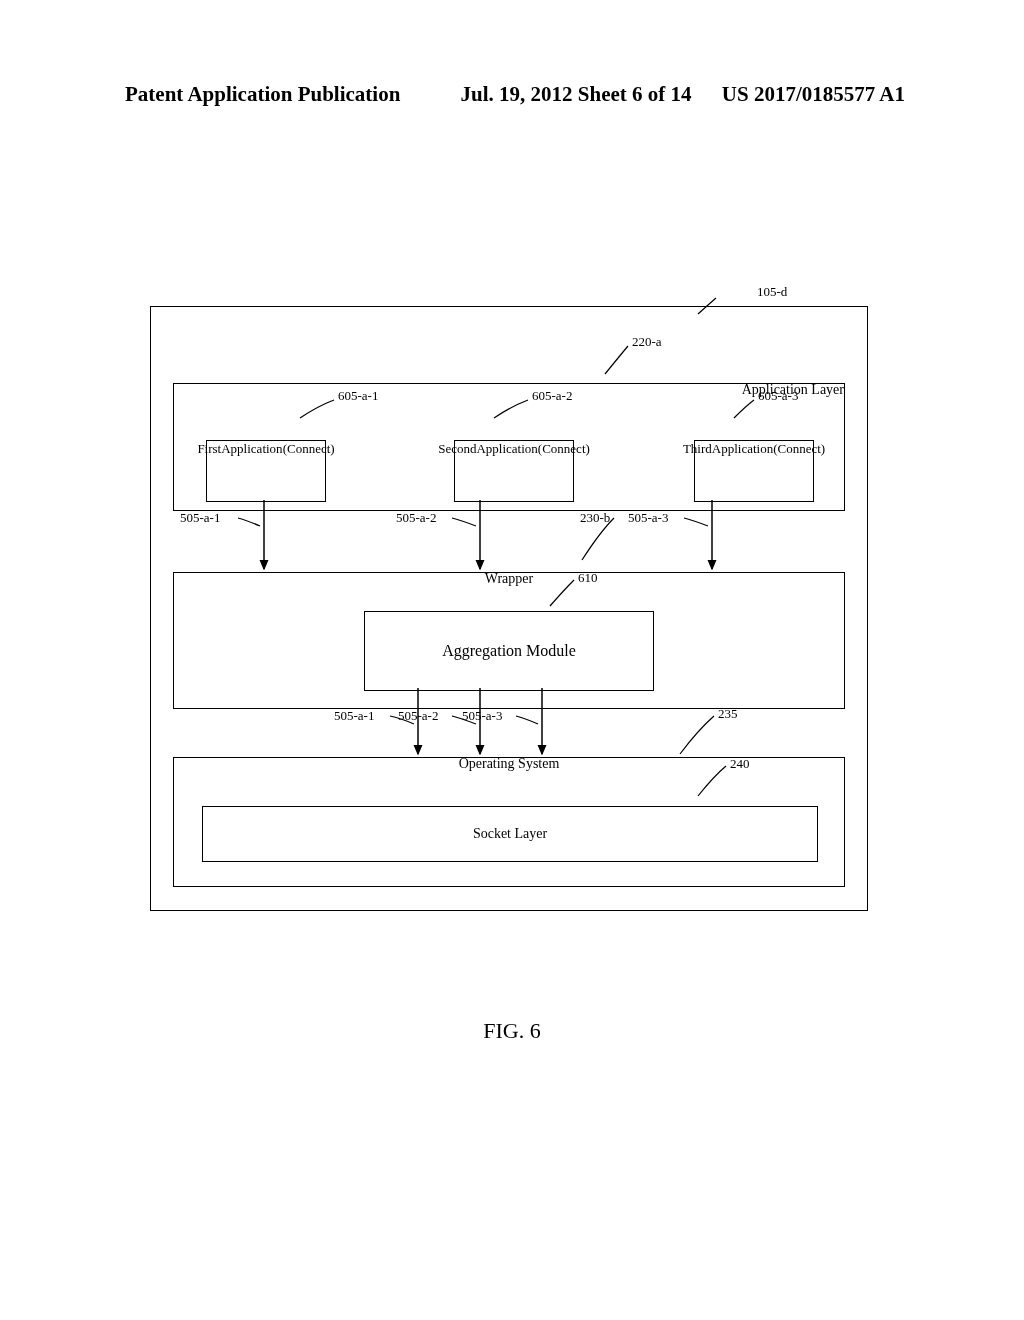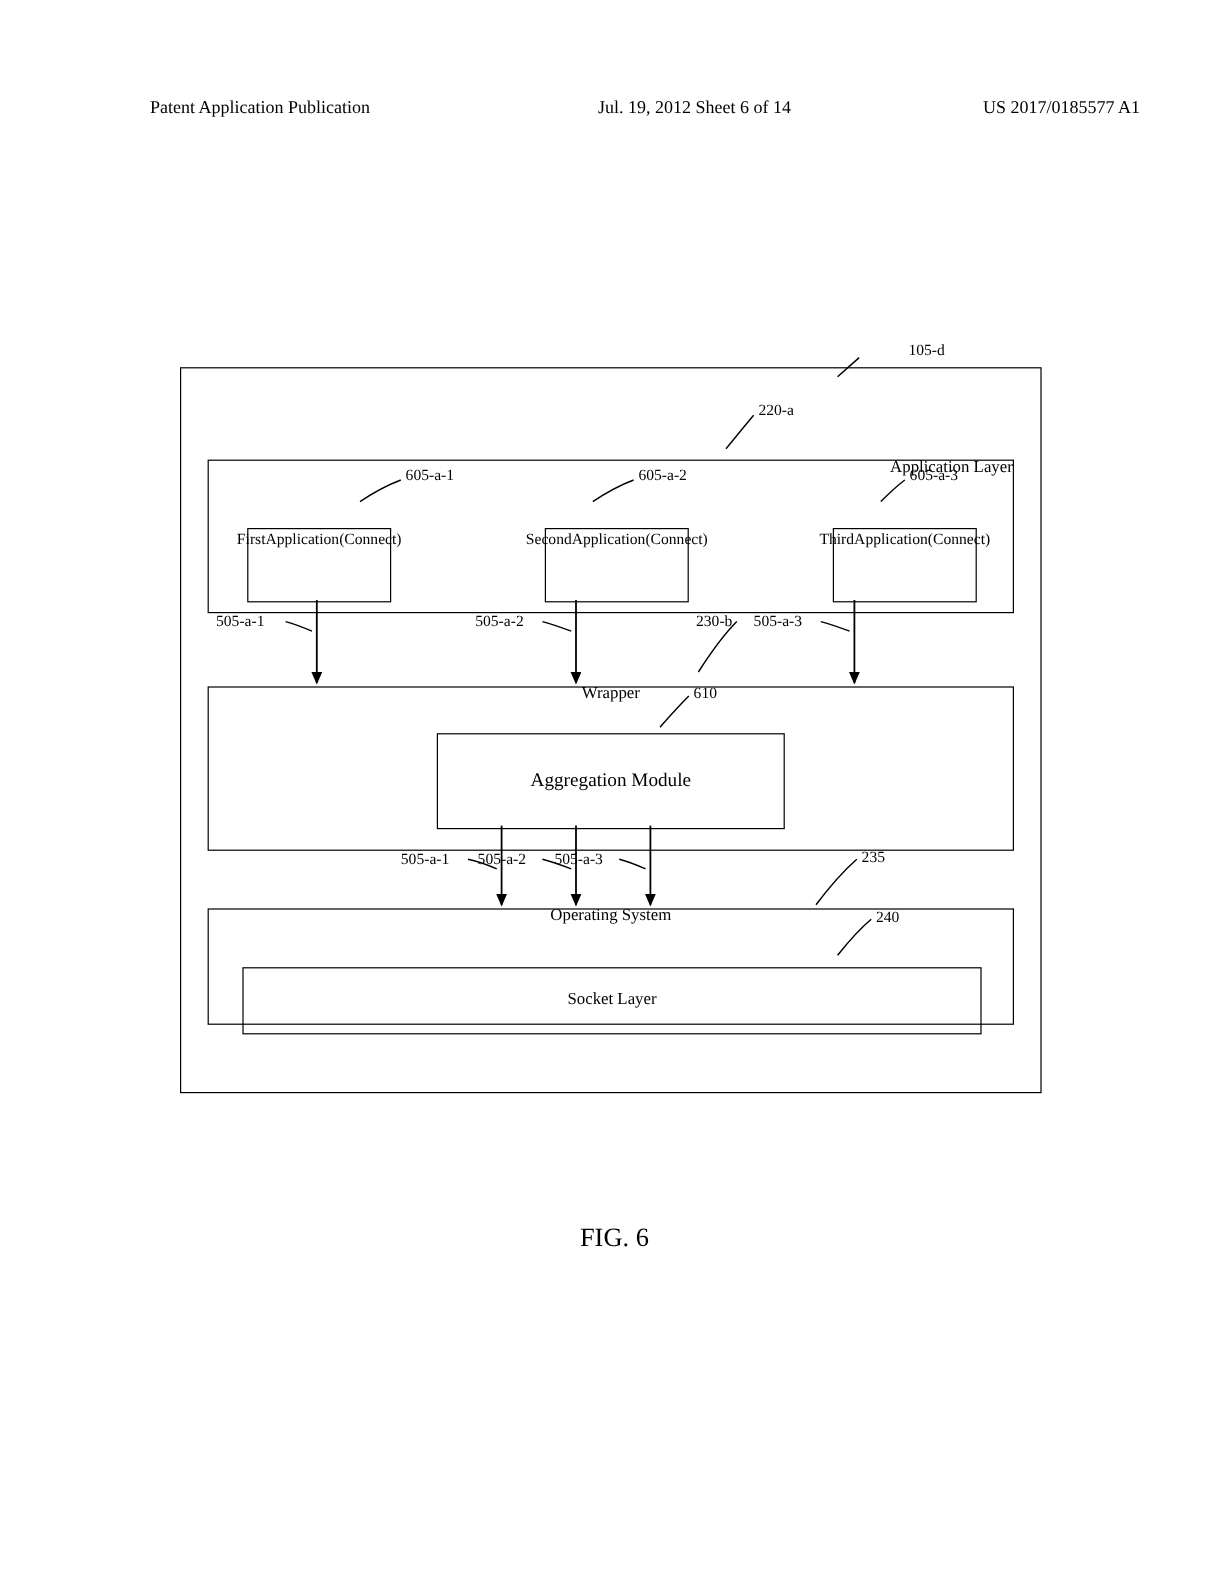--- a/index.html
+++ b/index.html
@@ -14,23 +14,23 @@
       height: 1320px;
       position: relative;
     }
     .header {
       position: absolute;
       top: 82px;
       left: 0;
       right: 0;
       display: flex;
       justify-content: space-between;
-      padding: 0 74px 0 125px;
-      font-size: 15px;
-      font-weight: normal;
+      padding: 0 119px 0 125px;
+      font-size: 21px;
+      font-weight: bold;
     }
     .header > span:nth-child(2) { margin-left: 30px; }
     .diagram-container {
       position: absolute;
       top: 280px;
       left: 150px;
       width: 720px;
       height: 640px;
     }
     .outer-box {
@@ -99,21 +99,21 @@
       font-size: 16px;
       display: flex;
       align-items: center;
       justify-content: center;
     }
     .os-box {
       position: absolute;
       top: 450px;
       left: 22px;
       width: 672px;
-      height: 97px;
+      height: 130px;
       border: 1.5px solid #000;
     }
     .os-title {
       position: absolute;
       top: -2px;
       left: 0;
       right: 0;
       text-align: center;
       font-size: 14px;
     }

